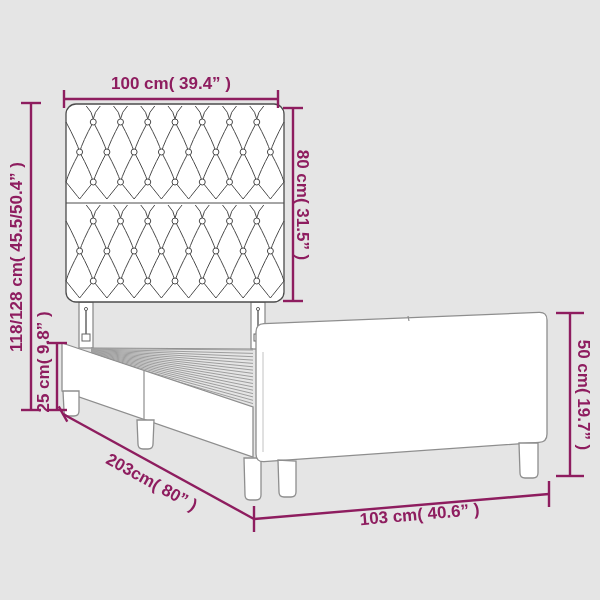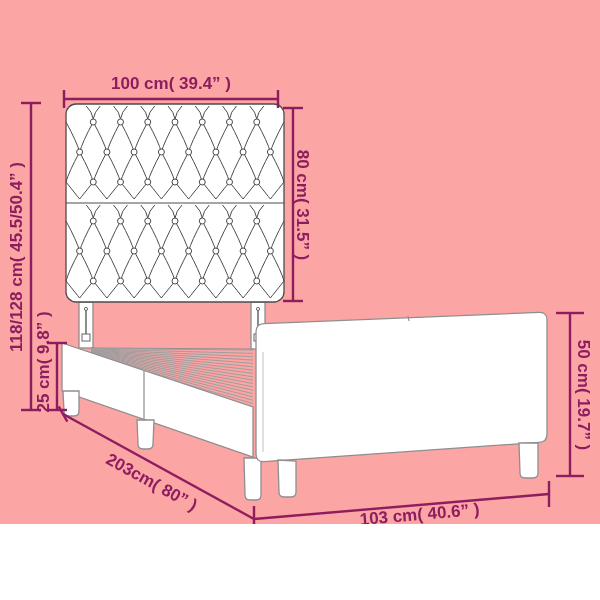--- a/index.html
+++ b/index.html
@@ -1,16 +1,16 @@
 <!DOCTYPE html>
 <html style="--dim-color: #8e1d5f;"><head>
 <meta charset="utf-8">
 <style>
   html,body{margin:0;padding:0;background:#fff;}
-  .stage{width:600px;height:524px;background:#fca5a5;position:relative;overflow:hidden;}
+  .stage{width:600px;height:600px;background:#e5e5e5;position:relative;overflow:hidden;}
   svg{display:block;}
   .dim-line{stroke:var(--dim-color,#8e1d5f);stroke-width:2.4;fill:none;stroke-linecap:butt;}
   .dim-text{fill:var(--dim-color,#8e1d5f);font-family:"Liberation Sans",sans-serif;
             font-weight:bold;font-size:17px;}
   .hb{stroke:#4c4c4c;stroke-width:1.3;fill:#fff;}
   .tuft{stroke:#4c4c4c;stroke-width:1;fill:none;}
   .btn{stroke:#4c4c4c;stroke-width:1;fill:#fff;}
   .frame{stroke:#8e8e8e;stroke-width:1.3;fill:#fff;}
   .frame-line{stroke:#8e8e8e;stroke-width:1.2;fill:none;}
   .slat{stroke:#9e9e9e;stroke-width:1;fill:none;}

